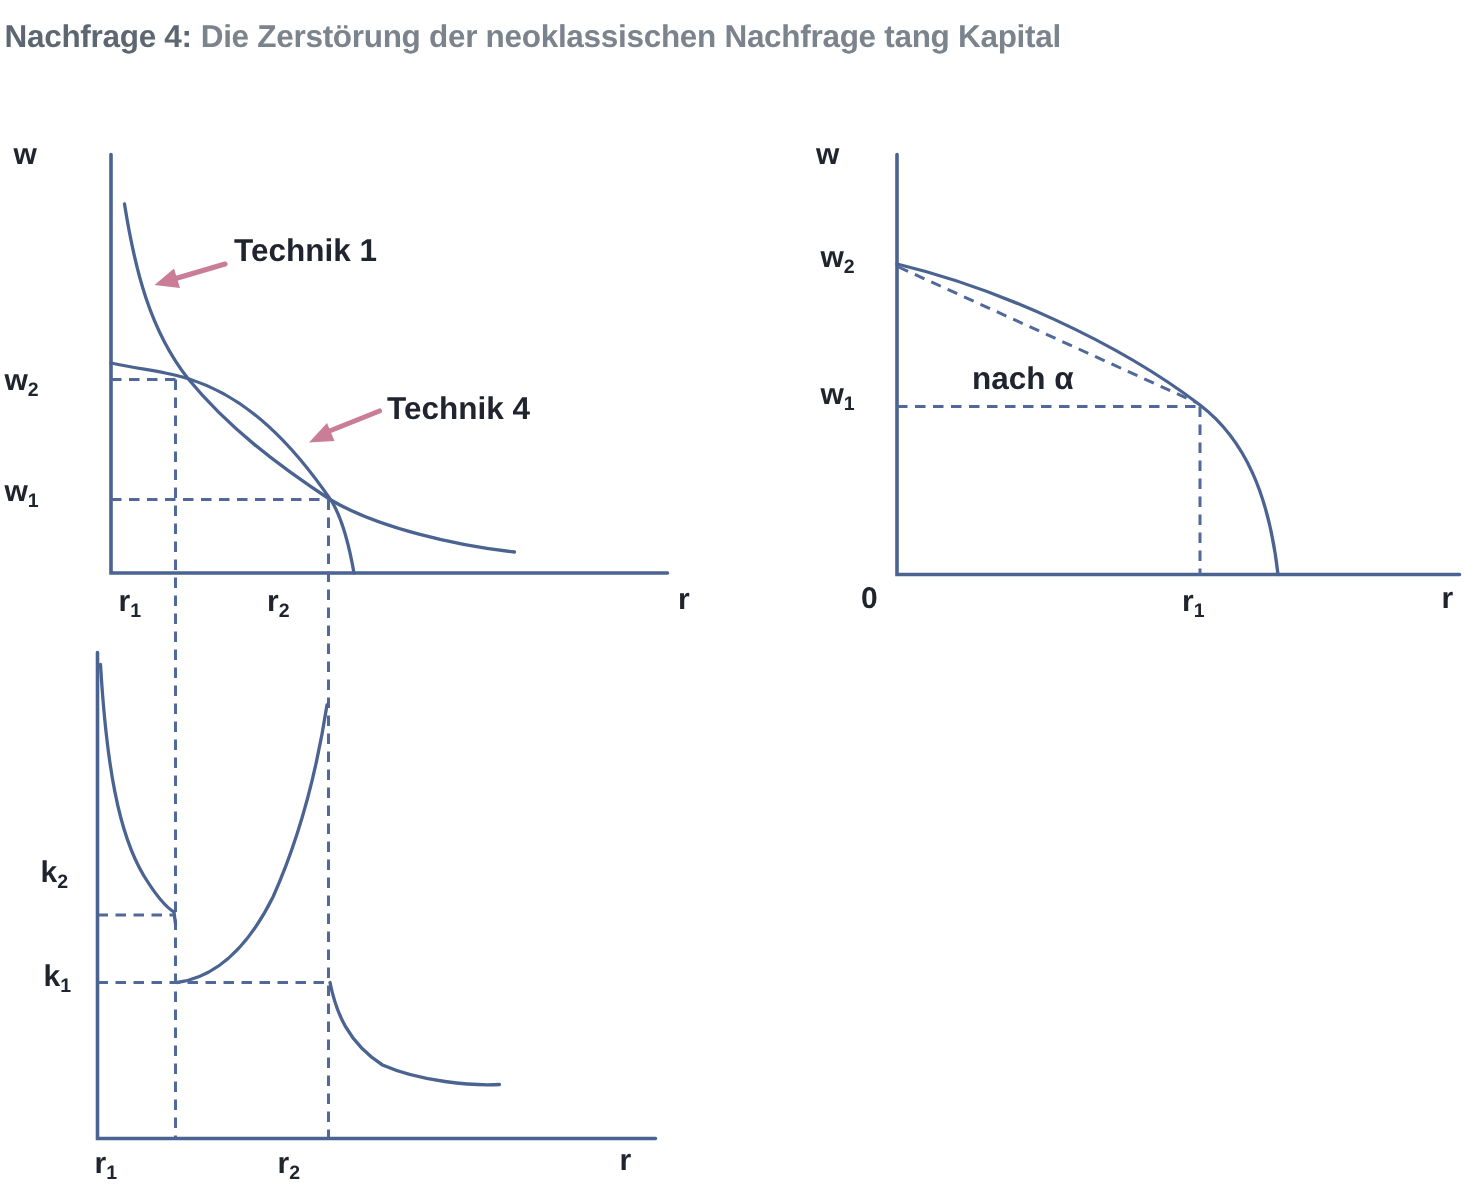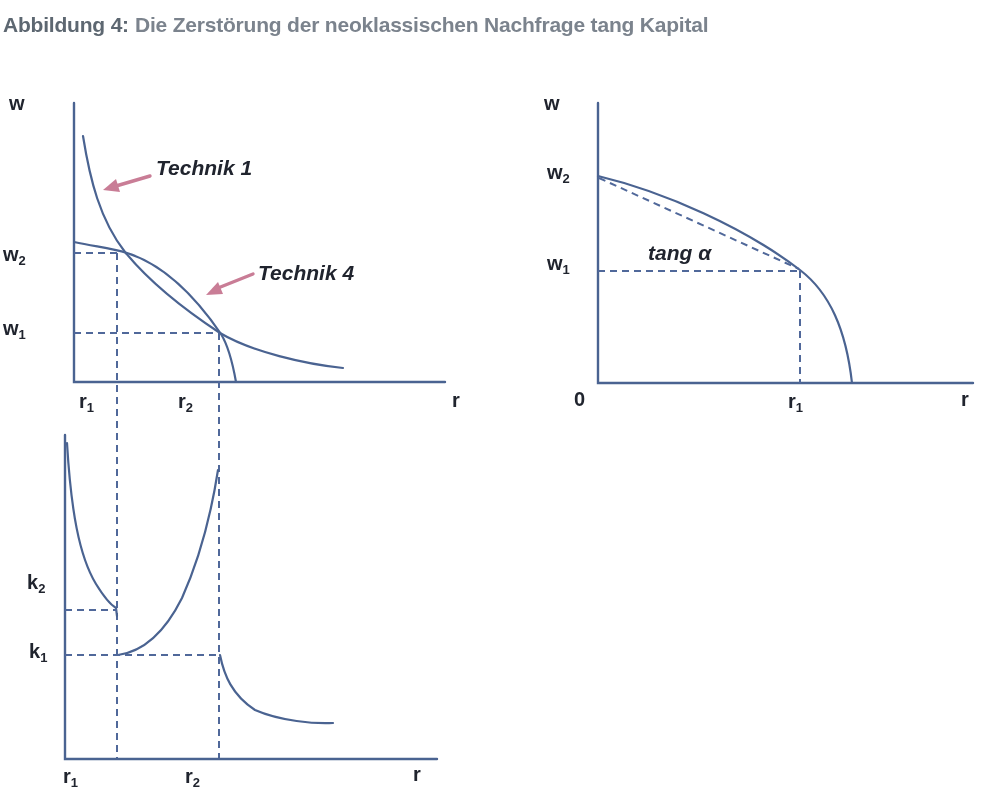--- a/index.html
+++ b/index.html
@@ -17,29 +17,29 @@
   }
   .title .prefix{color:#5d6771;margin-right:6px;}
   .title .rest{color:#7b838d;}
   .plot-svg{position:absolute;left:0;top:0;}
   .lbl{
     position:absolute;
     font-size:20px;font-weight:bold;color:#20242e;
     white-space:nowrap;line-height:1.1;
   }
   .lbl sub{font-size:13px;line-height:0;vertical-align:-4px;}
-  .lbl.ann{font-size:21px;font-style:italic;}
+  .lbl.ann{font-size:21px;}
 </style>
 </head>
 <body>
 
 <div class="figure">
 
   <div class="title">
-    <span class="prefix">Abbildung 4:</span><span class="rest">Die Zerstörung der neoklassischen Nachfrage tang Kapital</span>
+    <span class="prefix">Nachfrage 4:</span><span class="rest">Die Zerstörung der neoklassischen Nachfrage tang Kapital</span>
   </div>
 
   <svg class="plot-svg" width="986" height="802" viewBox="0 0 986 802">
 
     <g fill="none" stroke="#4a6391" stroke-width="2.4" stroke-linecap="round">
       <path d="M74,103 L74,382 L445,382"></path>
       <path stroke-width="2.2" d="M83,136 C90,180 100,220 125,252 C152,285 185,310 220,333 C252,352 305,364 343,368"></path>
       <path stroke-width="2.2" d="M74,242 C98,247 112,248 127,253 C165,265 195,296 221,334 C229,347 233,365 236,382"></path>
       <g stroke="#50689a" stroke-width="2" stroke-dasharray="7 5" stroke-linecap="butt">
         <path d="M74,253 L117,253"></path>
@@ -84,21 +84,21 @@
   <div class="lbl" style="left:3px;top:317px"><span>w</span><sub>1</sub></div>
   <div class="lbl" style="left:79px;top:390px"><span>r</span><sub>1</sub></div>
   <div class="lbl" style="left:178px;top:390px"><span>r</span><sub>2</sub></div>
   <div class="lbl" style="left:452px;top:389px"><span>r</span></div>
   <div class="lbl ann" style="left:156px;top:156px"><span>Technik 1</span></div>
   <div class="lbl ann" style="left:258px;top:261px"><span>Technik 4</span></div>
 
   <div class="lbl" style="left:544px;top:92px"><span>w</span></div>
   <div class="lbl" style="left:547px;top:161px"><span>w</span><sub>2</sub></div>
   <div class="lbl" style="left:547px;top:252px"><span>w</span><sub>1</sub></div>
-  <div class="lbl ann" style="left:648px;top:241px"><span>tang α</span></div>
+  <div class="lbl ann" style="left:648px;top:241px"><span>nach α</span></div>
   <div class="lbl" style="left:574px;top:388px"><span>0</span></div>
   <div class="lbl" style="left:788px;top:390px"><span>r</span><sub>1</sub></div>
   <div class="lbl" style="left:961px;top:388px"><span>r</span></div>
 
   <div class="lbl" style="left:27px;top:571px"><span>k</span><sub>2</sub></div>
   <div class="lbl" style="left:29px;top:640px"><span>k</span><sub>1</sub></div>
   <div class="lbl" style="left:63px;top:765px"><span>r</span><sub>1</sub></div>
   <div class="lbl" style="left:185px;top:765px"><span>r</span><sub>2</sub></div>
   <div class="lbl" style="left:413px;top:763px"><span>r</span></div>
 

